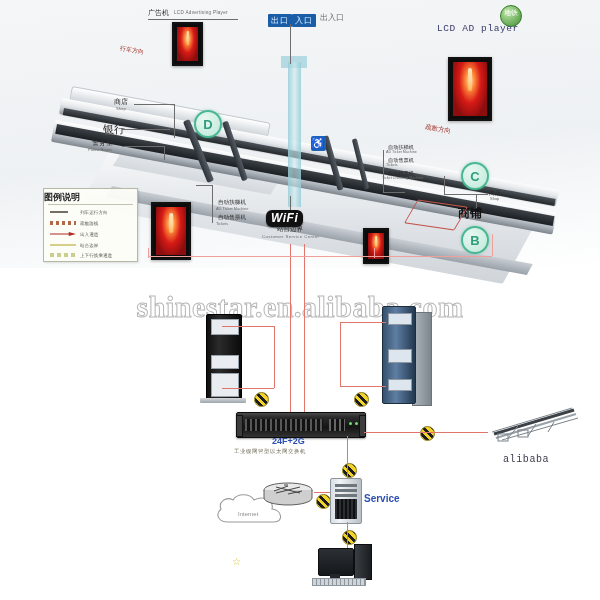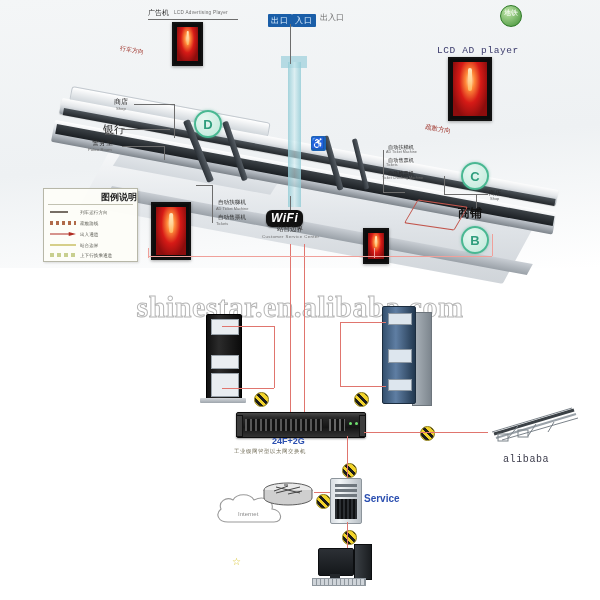--- a/index.html
+++ b/index.html
@@ -90,21 +90,21 @@
   
   .glogo{position:absolute;width:22px;height:22px;border-radius:50%;
      background:radial-gradient(circle at 35% 30%,#bfe6a8,#3f8f33);
      border:1px solid #2e7a27;color:#fff;font-family:"DejaVu Sans",sans-serif;
      font-size:7px;line-height:8px;text-align:center;padding-top:3px;box-sizing:border-box;}
 
   
   .legend{position:absolute;left:43px;top:188px;width:93px;height:72px;
      background:rgba(253,253,248,.95);border:1px solid #b7b7a8;
      box-shadow:1px 1px 2px rgba(0,0,0,.12);}
-  .legend-title{position:absolute;left:0;top:2px;width:93px;text-align:right;
+  .legend-title{position:absolute;left:0;top:2px;width:93px;text-align:left;
      font-family:"DejaVu Sans",sans-serif;font-size:9px;font-weight:bold;color:#1d1d1d;}
   .legend hr{position:absolute;left:4px;top:15px;width:85px;margin:0;border:0;
      border-top:1px solid #c2c2b2;}
   .lg-row{position:absolute;left:6px;height:10px;display:flex;align-items:center;gap:4px;}
   .lg-swatch{width:26px;height:4px;flex:0 0 26px;}
   .lg-text{font-family:"DejaVu Sans",sans-serif;font-size:4.6px;color:#5a5a52;white-space:nowrap;}
 
   
   .wm{position:absolute;left:50%;top:290px;transform:translateX(-50%);
      font-family:"Liberation Serif",serif;font-size:30px;font-weight:bold;
@@ -228,21 +228,21 @@
     <div class="screen">
         <div class="tower"></div>
       </div>
   </div>
   <div class="poster" style="left:363px;top:228px;width:22px;height:32px;">
     <div class="screen">
         <div class="tower"></div>
       </div>
   </div>
 
-  <div class="lbl" style="left:437px;top:46px;font-family:'Liberation Mono',monospace;font-size:9.5px;color:#3a3a6b;letter-spacing:.6px;">LCD AD player</div>
+  <div class="lbl" style="left:437px;top:24px;font-family:'Liberation Mono',monospace;font-size:9.5px;color:#3a3a6b;letter-spacing:.6px;">LCD AD player</div>
 
   <div class="lbl cn" style="left:120px;top:47px;font-size:6px;color:#9c2b22;transform:rotate(10deg);">行车方向</div>
   <div class="lbl cn" style="left:425px;top:126px;font-size:6.5px;color:#9c2b22;transform:rotate(10deg);">疏散方向</div>
 
   <div class="lbl cn" style="left:114px;top:99px;font-size:7px;">商店</div>
   <div class="lbl en" style="left:116px;top:107px;font-size:4.2px;">Shop</div>
   <div class="leader lh" style="left:134px;top:104px;width:40px;"></div>
   <div class="leader lv" style="left:174px;top:104px;height:34px;"></div>
 
   <div class="lbl cn" style="left:103px;top:124px;font-size:11px;">银行</div>

